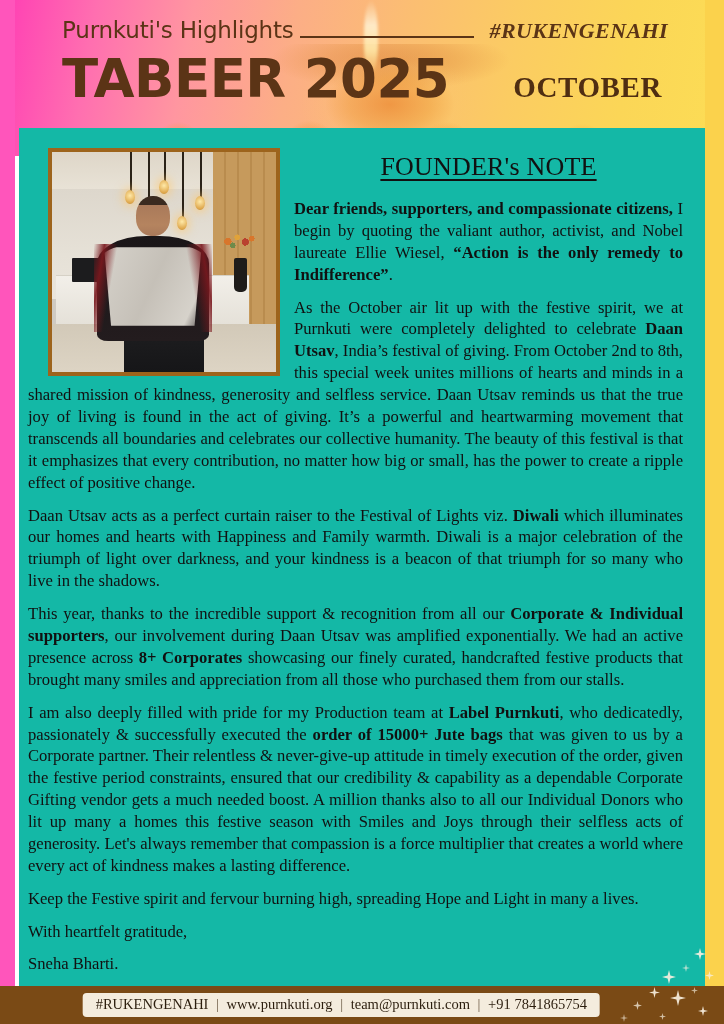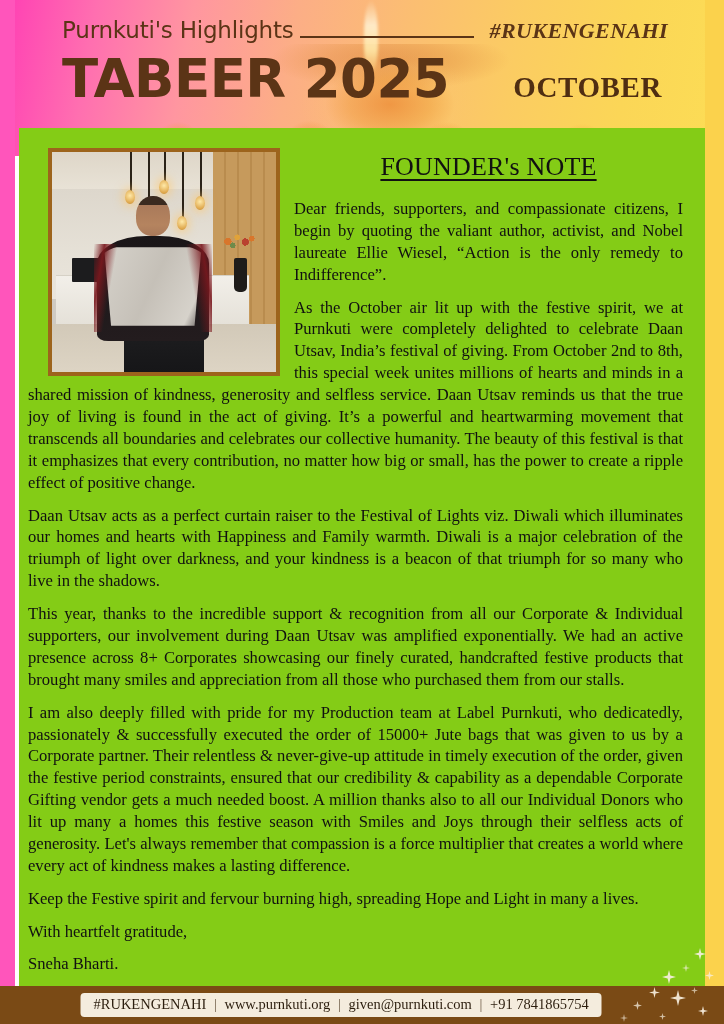--- a/index.html
+++ b/index.html
@@ -157,21 +157,21 @@
     color: #4F2E12;
     letter-spacing: 0.6px;
   }
 
   
   .card {
     position: absolute;
     left: 19px; top: 128px;
     width: 686px;
     height: 858px;
-    background: #84cc16;
+    background: #14b8a6;
     padding: 11px 22px 0 9px;
     z-index: 3;
   }
 
   .photo-wrap {
     float: left;
     width: 232px;
     height: 228px;
     margin: 9px 14px 6px 20px;
     border: 4px solid #9D641C;
@@ -285,21 +285,21 @@
     letter-spacing: 0.2px;
   }
 
   .card p {
     font-size: 16.6px;
     line-height: 1.32;
     color: #111;
     text-align: justify;
     margin: 0 0 11px 0;
   }
-  .card p b, .card p strong { font-weight: 400; }
+  .card p b, .card p strong { font-weight: 700; }
 
   .sign {
     font-weight: 400;
     font-size: 16.6px;
     color: #111;
     margin-top: 4px;
   }
 
   
   .footer-gap {
@@ -418,21 +418,21 @@
   </div>
 
   <div class="footer-gap"></div>
 
   <div class="footer" style="background: rgb(122, 74, 21);">
     <div class="footer-pill" style="background: rgb(244, 236, 221);">
       <span>#RUKENGENAHI</span>
       <span class="sep">|</span>
       <span>www.purnkuti.org</span>
       <span class="sep">|</span>
-      <span>given@purnkuti.com</span>
+      <span>team@purnkuti.com</span>
       <span class="sep">|</span>
       <span>+91 7841865754</span>
     </div>
   </div>
 
   <div class="sparkles">
     <div class="star" style="right:10px; bottom:64px; width:12px; height:12px;"></div>
     <div class="star" style="right:26px; bottom:52px; width:8px;  height:8px;  opacity:.7;"></div>
     <div class="star" style="right:2px;  bottom:44px; width:9px;  height:9px;  opacity:.8;"></div>
     <div class="star" style="right:40px; bottom:40px; width:14px; height:14px;"></div>

